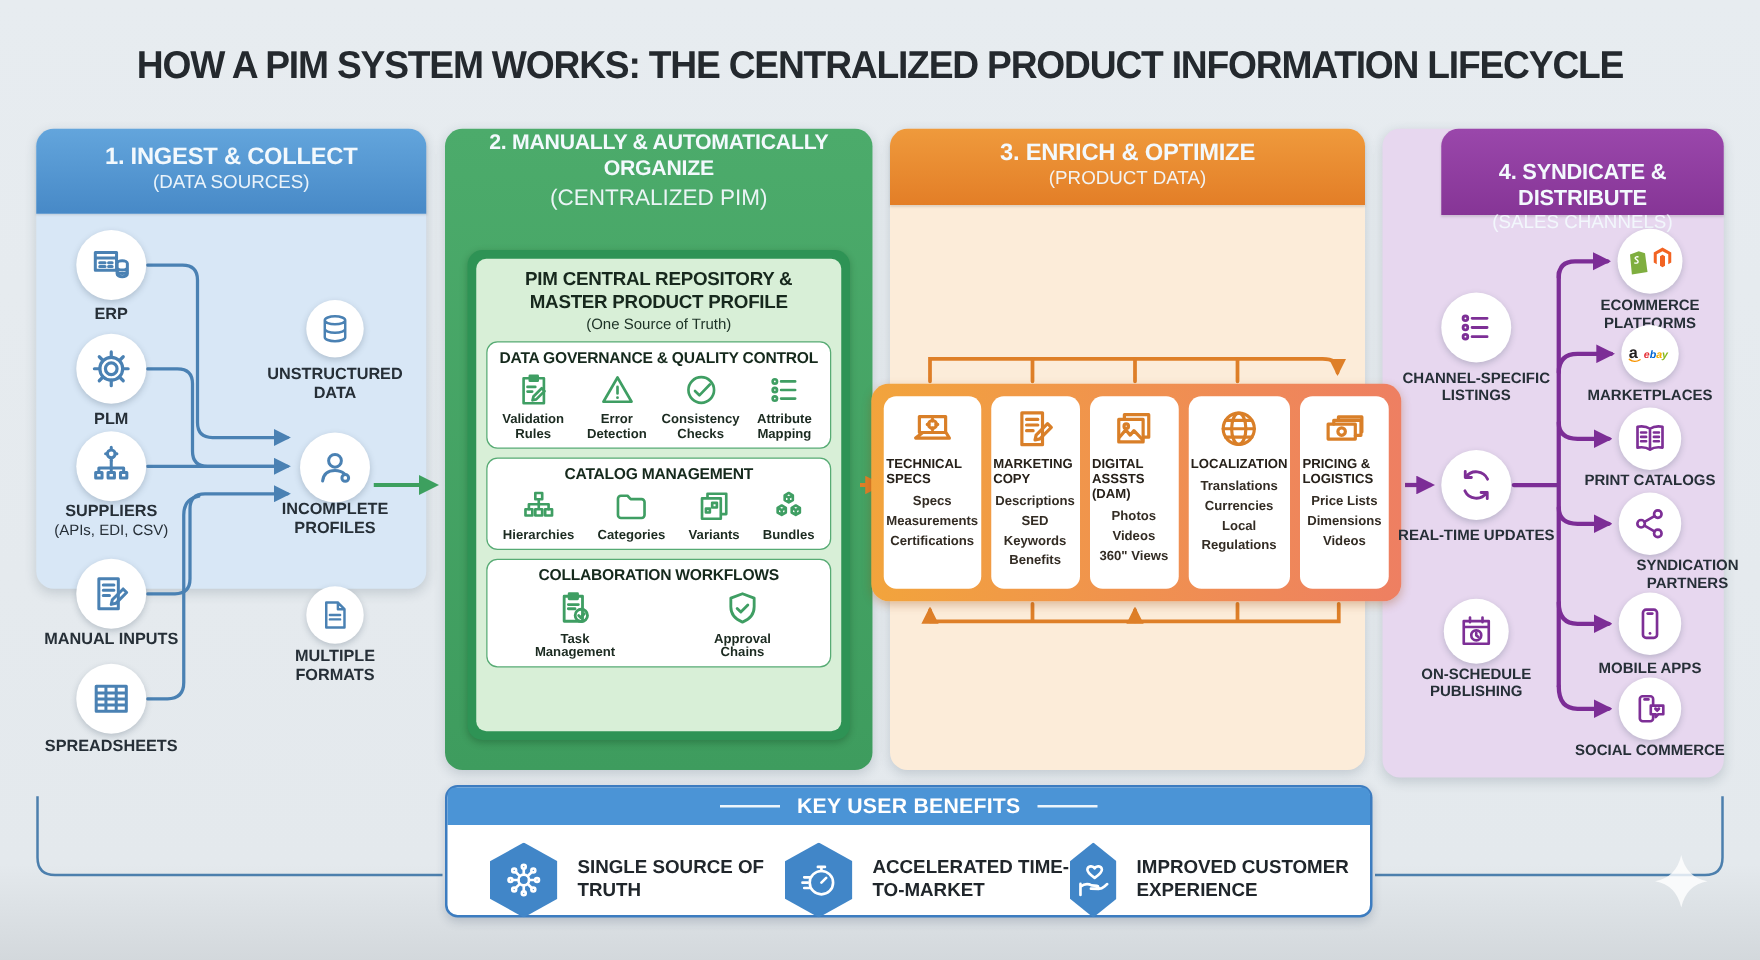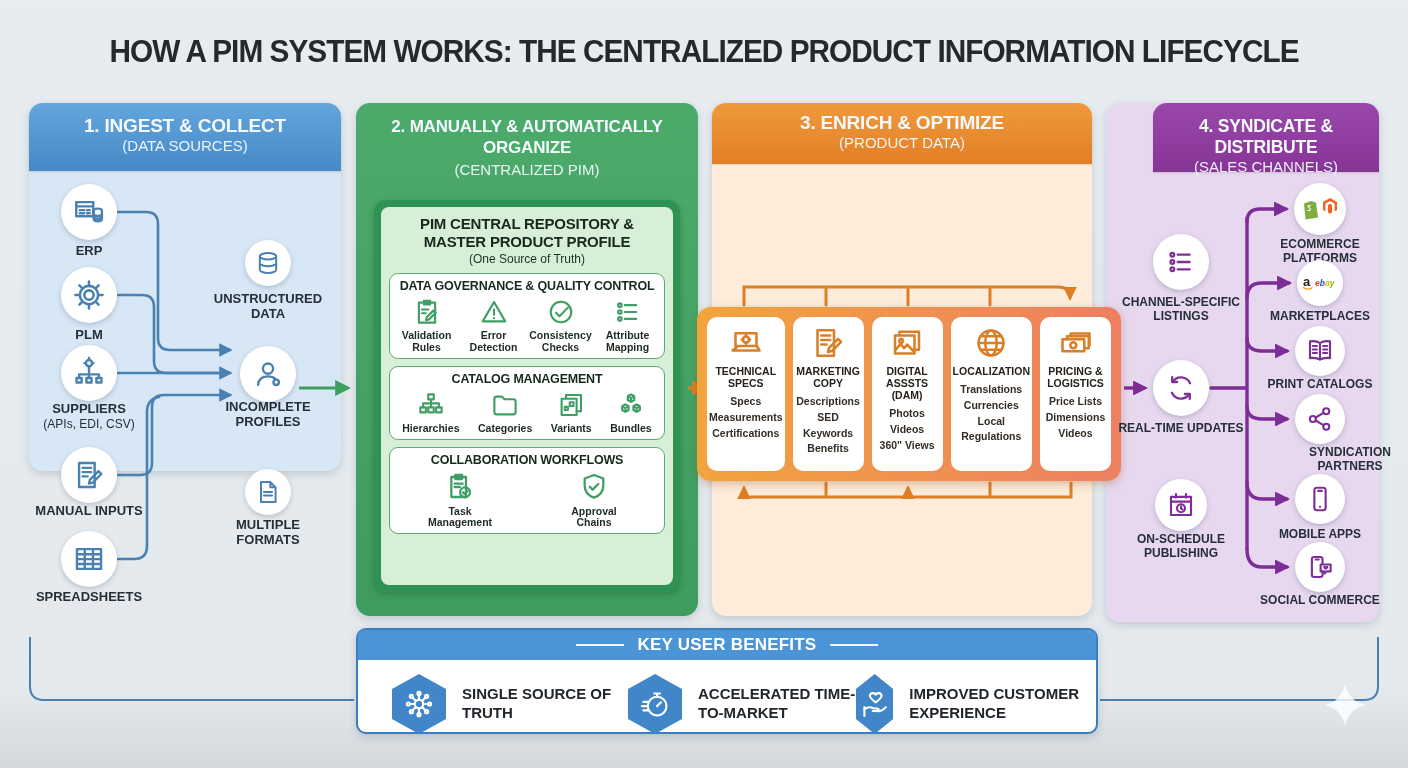--- a/index.html
+++ b/index.html
@@ -29,21 +29,21 @@
   .grow{display:flex;justify-content:space-around;align-items:flex-start;margin-top:4px;}
   .gitem{display:flex;flex-direction:column;align-items:center;color:#3f9e63;}
   .gitem .glbl{font-size:10.5px;font-weight:bold;color:#1c2b21;line-height:1.12;margin-top:3px;max-width:72px;}
   .gitem .gnote{font-size:6.5px;font-weight:normal;color:#43524a;margin-top:1px;max-width:110px;line-height:1.2;}
   
   #enrich-cards{position:absolute;left:697px;top:307px;width:424px;height:174px;z-index:6;
     background:linear-gradient(90deg,#f2a43c,#ee7f62);border-radius:14px;display:flex;gap:8px;
     padding:10px;box-sizing:border-box;box-shadow:0 3px 8px rgba(150,70,10,.30);}
   .ecard{flex:1;background:#fff;border-radius:10px;display:flex;flex-direction:column;align-items:center;
          padding:8px 2px 4px;box-sizing:border-box;color:#d97f28;}
-  .ecard .etitle{font-size:10.5px;font-weight:bold;color:#27211a;line-height:1.15;text-align:center;margin-top:4px;}
+  .ecard .etitle{font-size:10.5px;font-weight:bold;color:#27211a;line-height:1.15;margin-top:4px;}
   .ecard .eitems{margin-top:5px;font-size:10.5px;font-weight:bold;color:#332c24;line-height:1.5;text-align:center;}
   
   #benefits{position:absolute;left:356px;top:628px;width:742px;height:106px;background:#fff;
     border:2.5px solid #3c7cc0;border-radius:10px;box-sizing:border-box;z-index:6;
     box-shadow:0 3px 8px rgba(40,60,90,.20);}
   #benefits-head{height:30px;background:#4b94d6;border-radius:6px 6px 0 0;display:flex;align-items:center;
     justify-content:center;gap:14px;color:#fff;font-weight:bold;font-size:17px;letter-spacing:.2px;}
   .hline{width:48px;height:2px;background:rgba(255,255,255,.9);}
   .benefit{position:absolute;display:flex;align-items:center;gap:16px;}
   .hex{width:54px;height:60px;background:#4186c8;display:flex;align-items:center;justify-content:center;
@@ -127,23 +127,23 @@
   <div class="lbl" style="left:208px;top:400px;width:120px;font-size:13px;">INCOMPLETE PROFILES</div>
 
   <div class="circle" style="left:245px;top:469px;width:46px;height:46px;color:#4a81b3;">
     <svg class="ic" width="28" height="28" viewBox="0 0 24 24">
         <path d="M6 3.5h8l4.5 4.5v12.5H6z M14 3.5V8h4.5 M8.5 12h7 M8.5 15h7"></path>
       </svg>
   </div>
   <div class="lbl" style="left:208px;top:518px;width:120px;font-size:13px;">MULTIPLE FORMATS</div>
 
   <div class="panel" style="left:356px;top:103px;width:342px;height:513px;background:linear-gradient(#4cab6b,#3e9c5e);">
-    <div class="phead" style="height:92px;background:transparent;box-shadow:none;padding-top:13px;box-sizing:border-box;">
+    <div class="phead" style="height:92px;background:transparent;box-shadow:none;box-sizing:border-box;">
       <div class="t" style="font-size:17px;line-height:1.25;padding:0 20px;">2. MANUALLY &amp; AUTOMATICALLY ORGANIZE</div>
-      <div class="s" style="font-size:15px;margin-top:2px;">(CENTRALIZED PIM)</div>
+      <div class="s" style="font-size:18px;margin-top:2px;">(CENTRALIZED PIM)</div>
     </div>
     <div id="col2-inner">
       <div id="col2-light">
         <div id="repo-title">PIM CENTRAL REPOSITORY &amp; MASTER PRODUCT PROFILE</div>
         <div id="repo-sub">(One Source of Truth)</div>
 
         <div class="gbox">
           <div class="gbox-title">DATA GOVERNANCE &amp; QUALITY CONTROL</div>
           <div class="grow">
             <div class="gitem">
@@ -304,21 +304,21 @@
       <div class="etitle">PRICING &amp; LOGISTICS</div>
       <div class="eitems">
         <div>Price Lists</div>
         <div>Dimensions</div>
         <div>Videos</div>
       </div>
     </div>
   </div>
 
   <div class="panel" style="left:1106px;top:103px;width:273px;height:519px;background:#e7d7ef;">
-    <div class="phead" style="height:69px;background:linear-gradient(#9a47ab,#863596);padding-top:13px;box-sizing:border-box;margin-left:47px;">
+    <div class="phead" style="height:69px;background:linear-gradient(#9a47ab,#863596);padding-top:24px;box-sizing:border-box;margin-left:47px;">
       <div class="t" style="font-size:17.5px;">4. SYNDICATE &amp; DISTRIBUTE</div>
       <div class="s" style="font-size:15px;">(SALES CHANNELS)</div>
     </div>
   </div>
 
   <div class="circle" style="left:1153px;top:234px;width:56px;height:56px;color:#7d2f96;">
     <svg class="ic" width="32" height="32" viewBox="0 0 24 24">
         <circle cx="5.5" cy="6.5" r="1.4"></circle>
         <circle cx="5.5" cy="12" r="1.4"></circle>
         <circle cx="5.5" cy="17.5" r="1.4"></circle>

